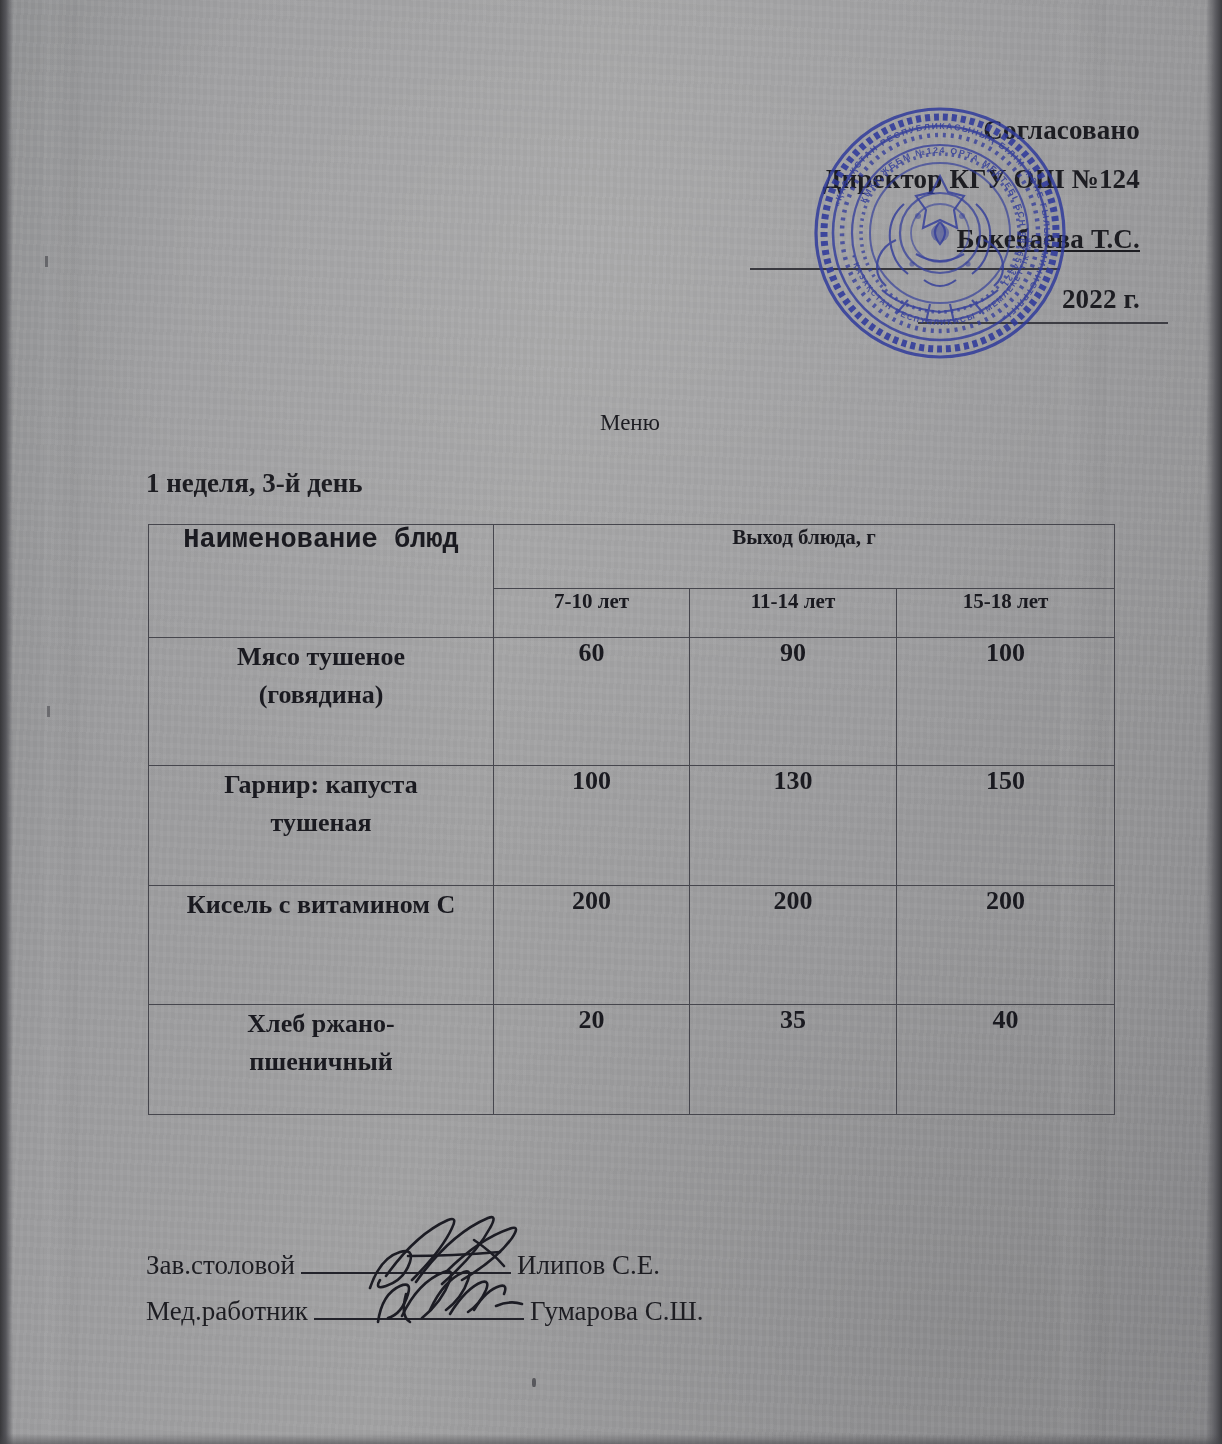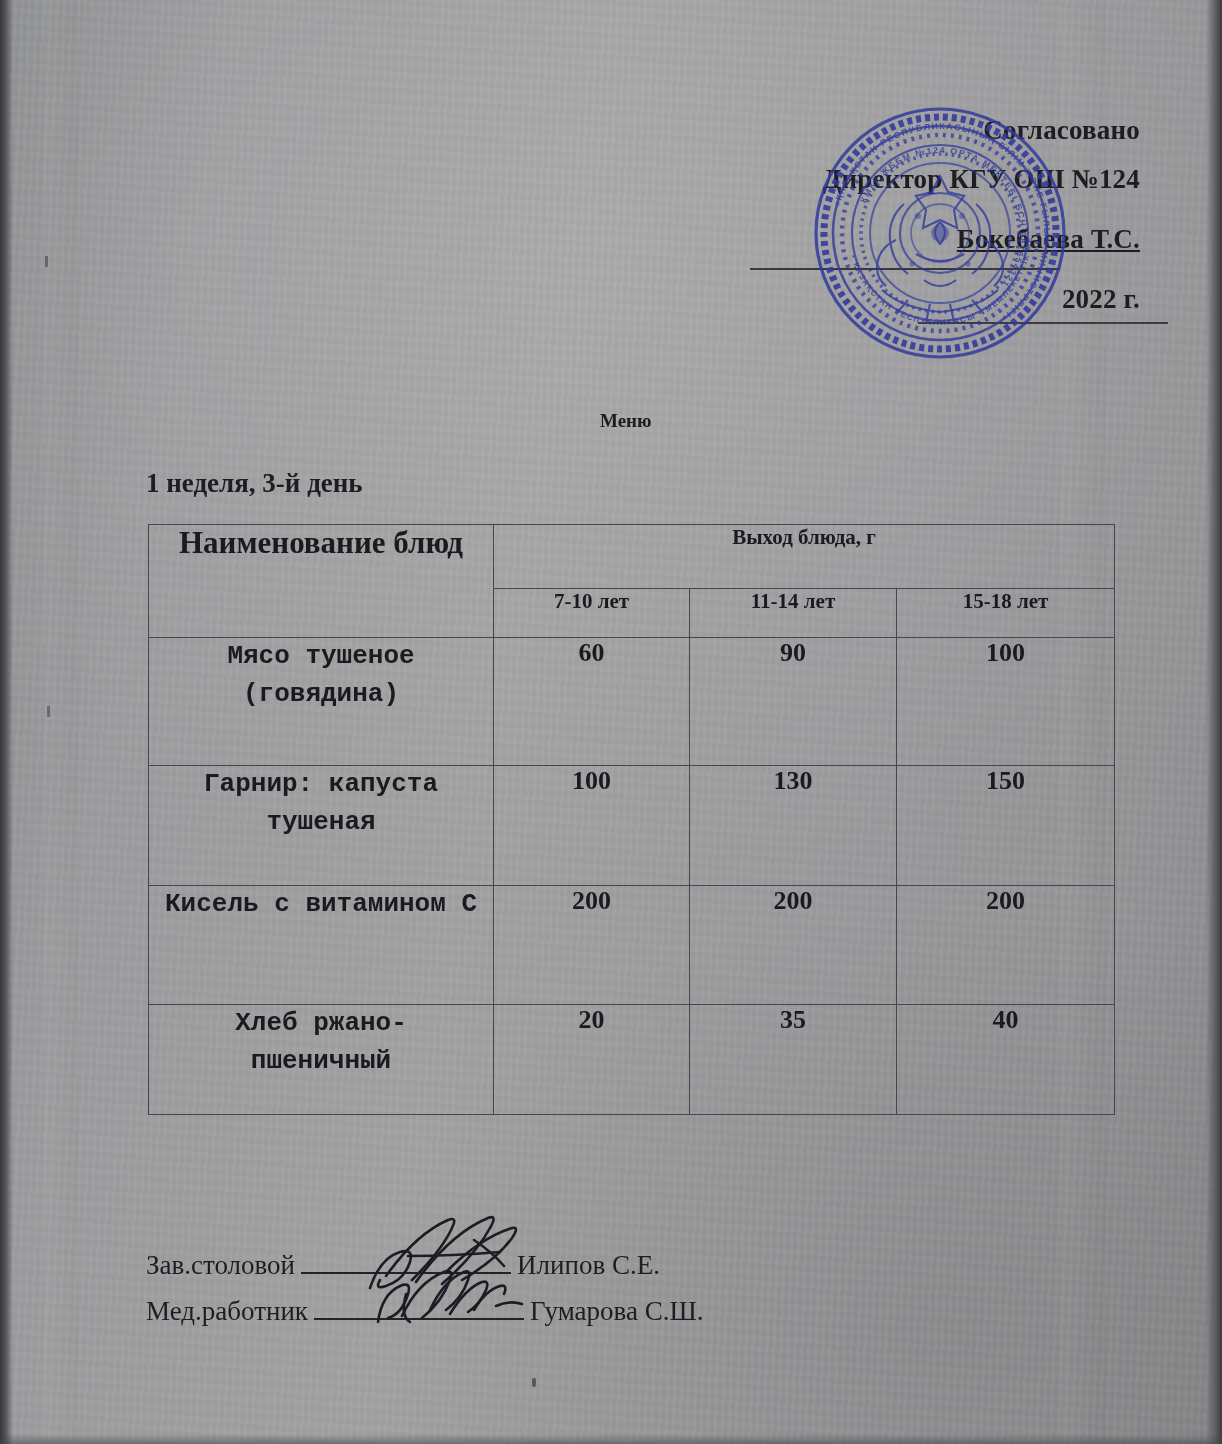--- a/index.html
+++ b/index.html
@@ -100,22 +100,22 @@
     width: 256px;
     height: 258px;
     opacity: .93;
     pointer-events: none;
   }
 
   
   .doc-title {
     position: absolute;
     left: 600px; top: 410px;
-    font-size: 19px;
-    font-weight: 700;
+    font-size: 23px;
+    font-weight: 400;
   }
   .subtitle {
     position: absolute;
     left: 146px; top: 468px;
     font-size: 27px;
     font-weight: 700;
     text-align: center;
   }
 
   
@@ -134,25 +134,25 @@
     text-align: center;
     vertical-align: top;
     font-weight: 700;
     padding: 0;
   }
   .col-name  { width: 345px; }
   .col-a     { width: 196px; }
   .col-b     { width: 207px; }
   .col-c     { width: 218px; }
 
-  .th-name   { height: 112px; vertical-align: top; padding-top: 16px; font-size: 31px; }
+  .th-name   { height: 112px; vertical-align: top; padding-top: 16px; font-size: 27px; font-family: Liberation Mono, monospace; }
   .th-out    { height: 62px;  vertical-align: top; padding-top: 14px; font-size: 21px; }
   .th-age    { height: 48px;  vertical-align: middle; font-size: 21px; }
 
-  .row-dish  { vertical-align: top; padding-top: 18px; line-height: 1.45; font-family: Liberation Mono, monospace; }
+  .row-dish  { vertical-align: top; padding-top: 18px; line-height: 1.45; }
   .row-val   { vertical-align: top; padding-top: 14px; }
   .r1 { height: 128px; }
   .r2 { height: 120px; }
   .r3 { height: 119px; margin-top: 38px; }
   .r4 { height: 110px; margin-top: 23px; }
 
   
   .footer {
     position: absolute;
     left: 146px;

